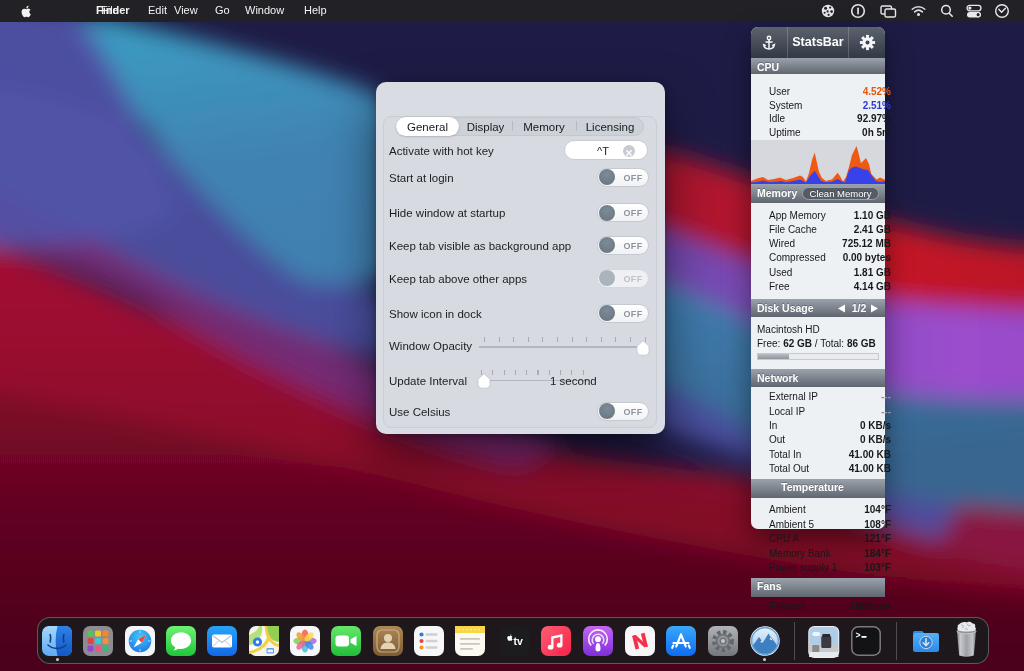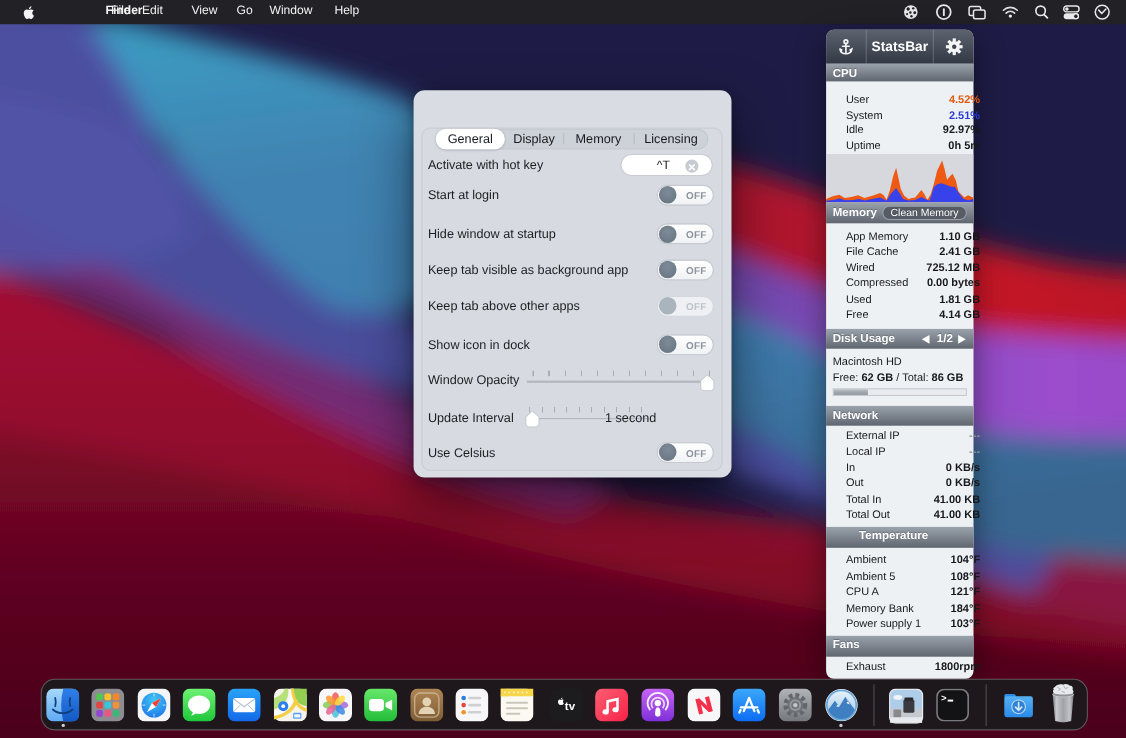--- a/index.html
+++ b/index.html
@@ -68,21 +68,21 @@
 
 </g>
 </svg>
 
 <div class="abs" id="menubar" style="left:0;top:0;width:1024px;height:22px;background:#212126;color:#f3f3f4;font-size:11px;">
 <svg class="abs" style="left:16.5px;top:3.5px;" width="15" height="15" viewBox="0 0 14 14">
       <path fill="#f3f3f4" d="M11.52,7.39 c-0.02-1.34 1.1-1.98 1.15-2.01 -0.63-0.92 -1.6-1.05 -1.95-1.06 -0.83-0.09 -1.62,0.49 -2.04,0.49 -0.42,0 -1.07-0.48 -1.76-0.46 -0.91,0.01 -1.74,0.53 -2.21,1.34 -0.94,1.63 -0.24,4.04 0.68,5.37 0.45,0.65 0.98,1.38 1.68,1.35 0.67-0.03 0.93-0.44 1.74-0.44 0.81,0 1.04,0.44 1.75,0.42 0.72-0.01 1.18-0.66 1.62-1.31 0.51-0.75 0.72-1.48 0.73-1.52 -0.02-0.01 -1.39-0.53 -1.39-2.17z M10.23,3.26 c0.37-0.45 0.63-1.08 0.56-1.7 -0.54,0.02 -1.19,0.36 -1.57,0.81 -0.35,0.4 -0.65,1.04 -0.56,1.66 0.6,0.05 1.2-0.31 1.57-0.77z"></path>
     </svg>
 <div class="abs" style="left:48px;top:4px;font-weight:bold;padding-left:48px;">Finder</div>
 <div class="abs" style="left:101px;top:4px;">File</div>
-<div class="abs" style="left:129px;top:4px;">Edit</div>
+<div class="abs" style="left:148px;top:4px;">Edit</div>
 <div class="abs" style="left:174px;top:4px;">View</div>
 <div class="abs" style="left:215px;top:4px;">Go</div>
 <div class="abs" style="left:245px;top:4px;">Window</div>
 <div class="abs" style="left:304px;top:4px;">Help</div>
 <svg class="abs" style="left:820px;top:3px;" width="16" height="16" viewBox="0 0 16 16">
       <circle cx="8" cy="8" r="6.2" fill="#e8e8ea"></circle>
       <circle cx="5.6" cy="5.2" r="1.5" fill="#212126"></circle>
       <circle cx="10.2" cy="4.6" r="1.1" fill="#212126"></circle>
       <circle cx="11.6" cy="8.6" r="1.3" fill="#212126"></circle>
       <circle cx="7.6" cy="8.4" r="1.1" fill="#212126"></circle>
@@ -188,21 +188,21 @@
     </svg>
 
  <div class="abs" style="left:111px;top:297.5px;width:103px;height:1.5px;background:#b2b7bf;"></div>
  <div class="abs ticks2"></div>
  <svg class="abs" style="left:101px;top:290.5px;" width="14" height="16" viewBox="0 0 14 16">
       <path d="M1,6.2 L7,0.8 L13,6.2 L13,11.5 Q13,15.2 9.6,15.2 L4.4,15.2 Q1,15.2 1,11.5 Z" fill="#ffffff" stroke="#bfc4ca" stroke-width="0.8"></path>
     </svg>
  <div class="abs" style="left:174px;top:292.5px;width:100px;text-align:left;font-size:11.5px;color:#1c1e21;">1 second</div>
 </div>
 
-<div class="abs" id="panel" style="left:751px;top:27px;width:134px;height:590px;border-radius:7px;background:#eef1f4;box-shadow:0 10px 28px rgba(0,0,0,0.45);font-size:10px;color:#17181a;">
+<div class="abs" id="panel" style="left:751px;top:27px;width:134px;height:502px;border-radius:7px;background:#eef1f4;box-shadow:0 10px 28px rgba(0,0,0,0.45);font-size:10px;color:#17181a;">
 
  <div class="abs" style="left:0;top:0;width:134px;height:30.5px;border-radius:7px 7px 0 0;background:linear-gradient(#5c636e,#333944);">
   <div class="abs" style="left:36px;top:0;width:1px;height:30.5px;background:rgba(255,255,255,0.18);"></div>
   <div class="abs" style="left:97px;top:0;width:1px;height:30.5px;background:rgba(255,255,255,0.18);"></div>
   <svg class="abs" style="left:9.5px;top:7.5px;" width="16" height="16" viewBox="0 0 16 16">
         <g stroke="#f5f6f8" stroke-width="1.5" fill="none" stroke-linecap="round">
           <circle cx="8" cy="3" r="1.7"></circle>
           <line x1="8" y1="4.7" x2="8" y2="13.4"></line>
           <line x1="5" y1="7" x2="11" y2="7"></line>
           <path d="M2.6,9.6 C3.1,12.5 5.3,13.9 8,13.9 C10.7,13.9 12.9,12.5 13.4,9.6 L11.8,10.5 M2.6,9.6 L4.2,10.5"></path>

